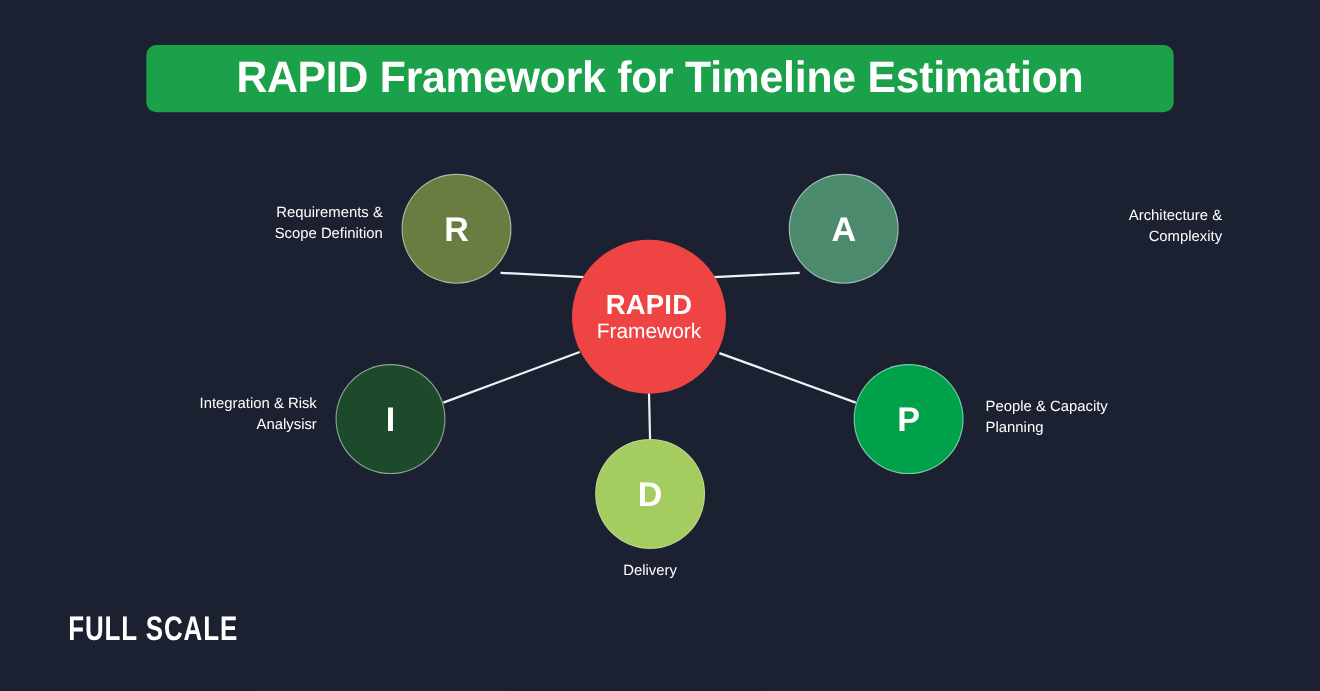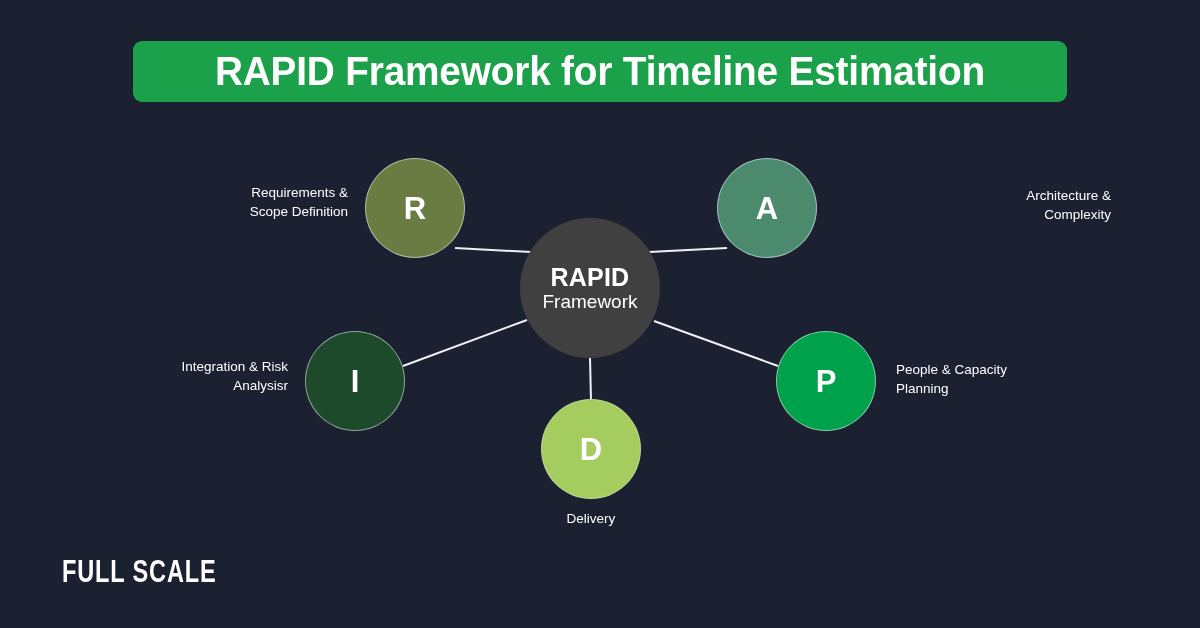--- a/index.html
+++ b/index.html
@@ -72,21 +72,21 @@
     width: 100px;
     height: 100px;
     border: 1px solid rgba(233, 238, 245, 0.55);
   }
 
   .node-center {
     width: 140px;
     height: 140px;
     left: 520px;
     top: 218px;
-    background: #404040;
+    background: #ef4444;
     flex-direction: column;
     gap: 1px;
   }
   .center-primary {
     color: #ffffff;
     font-size: 25px;
     font-weight: bold;
     line-height: 1.05;
     letter-spacing: 0.2px;
   }

